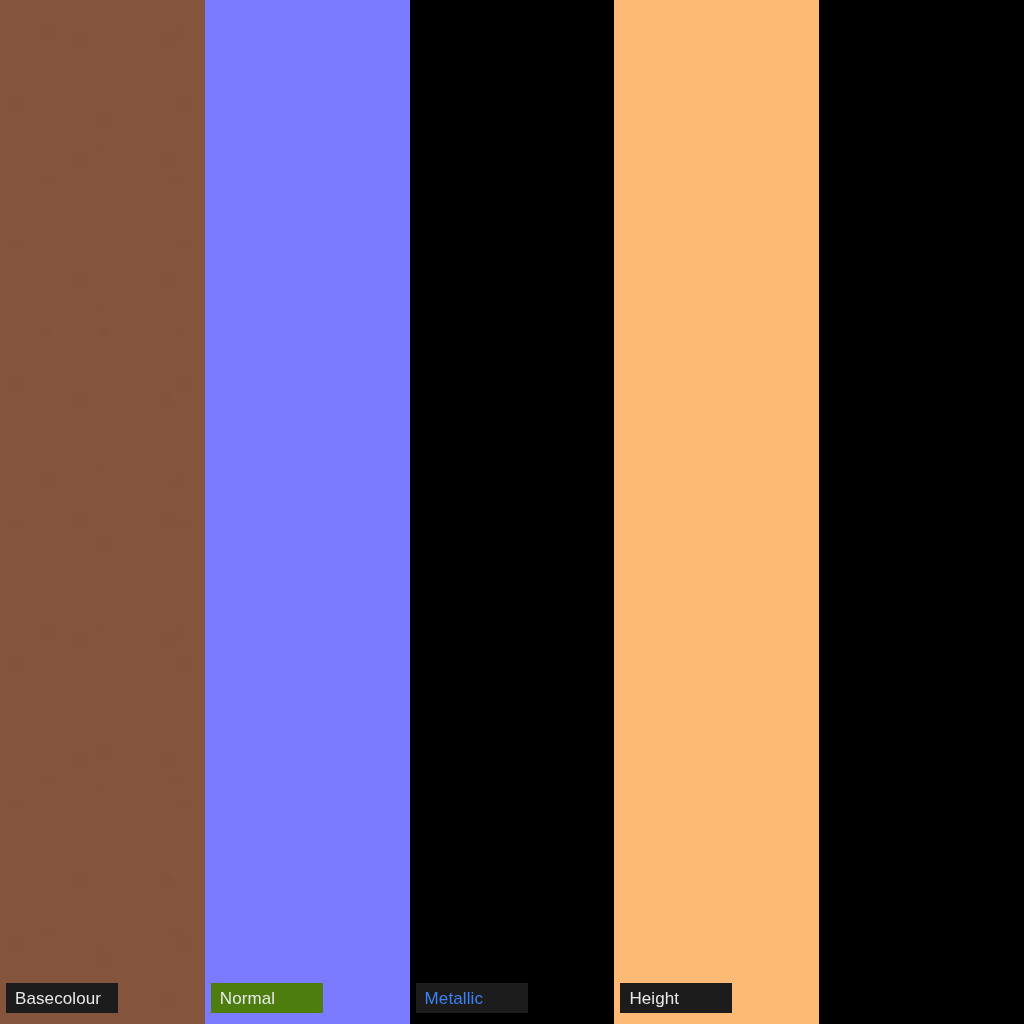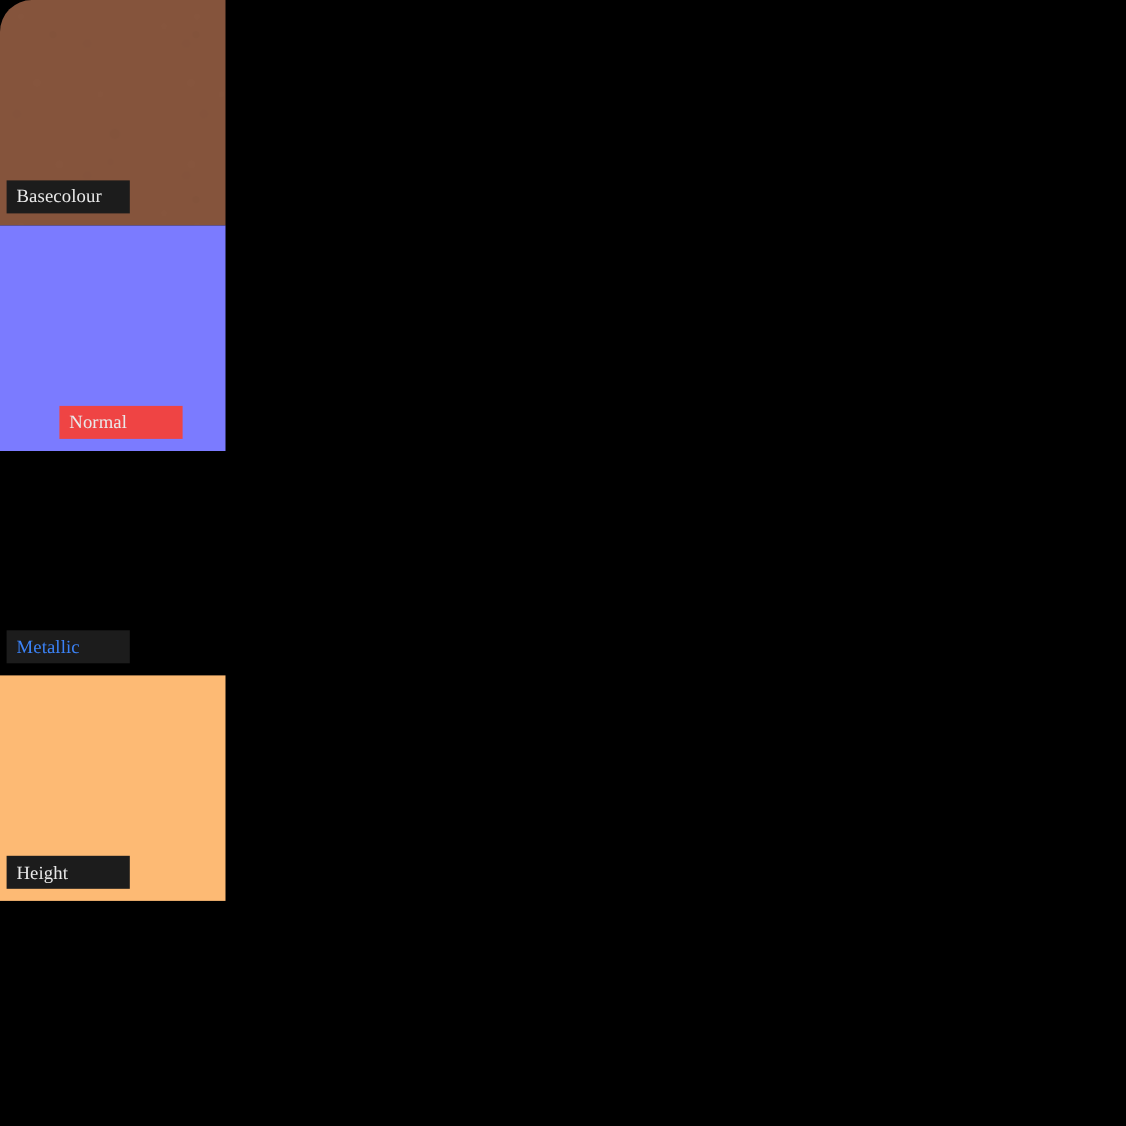--- a/index.html
+++ b/index.html
@@ -5,24 +5,23 @@
   html, body {
     margin: 0;
     padding: 0;
     background: #000;
   }
   #sheet {
     position: relative;
     width: 1024px;
     height: 1024px;
     overflow: hidden;
-    font-family: Liberation Serif, serif;
+    font-family: Liberation Sans, sans-serif;
     display: flex;
-    flex-direction: column;
-    border-radius: 29px;
+    flex-direction: row;
   }
   .map-column {
     position: relative;
     width: 204.8px;
     height: 1024px;
     flex: 0 0 204.8px;
     overflow: hidden;
   }
   
   .grain {
@@ -77,21 +76,21 @@
 
   <div class="map-column" style="background: rgb(133, 84, 60);">
     <div class="grain faint"></div>
     <div class="label-box" style="background: rgb(28, 28, 28);">
       <span class="label-text" style="color: rgb(233, 233, 233);">Basecolour</span>
     </div>
   </div>
 
   <div class="map-column" style="background: rgb(123, 123, 255);">
     <div class="grain none"></div>
-    <div class="label-box" style="background: #ef4444; margin-left: 48px;">
+    <div class="label-box" style="background: #4d7c0f;">
       <span class="label-text" style="color: rgb(233, 233, 233);">Normal</span>
     </div>
   </div>
 
 
   <div class="map-column" style="background: rgb(0, 0, 0);">
     <div class="grain none"></div>
     <div class="label-box" style="background: rgb(28, 28, 28);">
       <span class="label-text" style="color: #3b82f6;">Metallic</span>
     </div>

